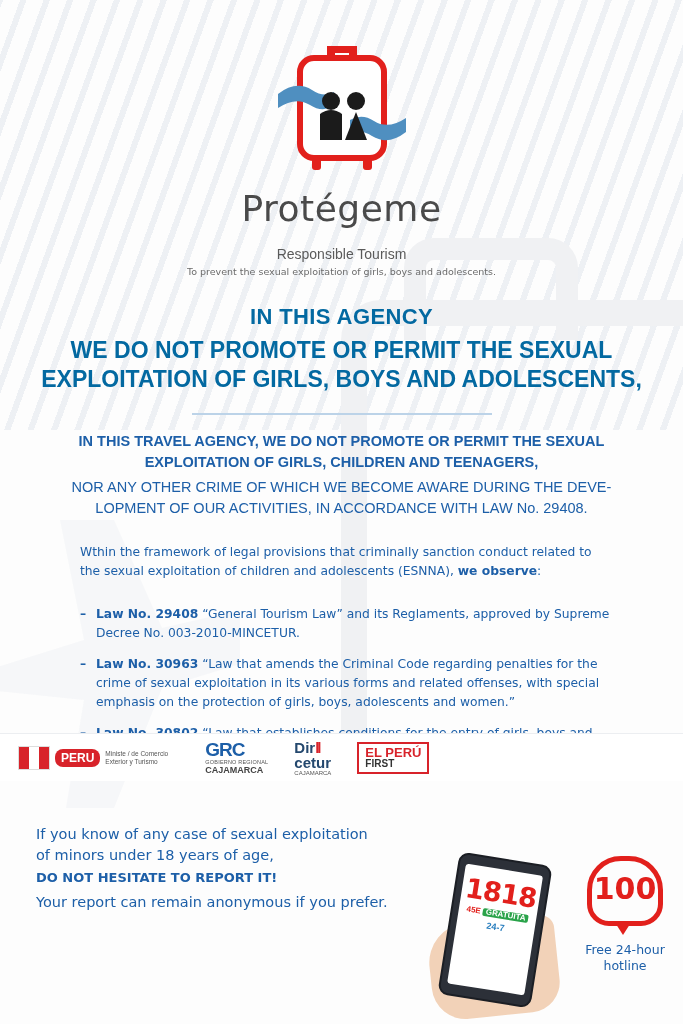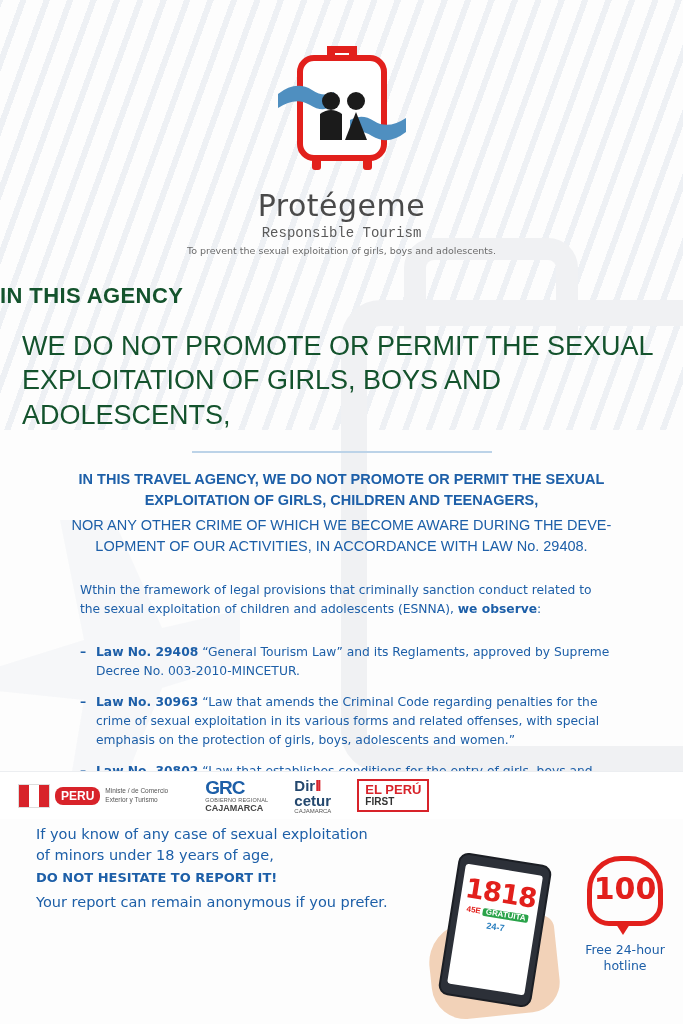--- a/index.html
+++ b/index.html
@@ -69,54 +69,55 @@
     padding-top: 28px;
   }
   .logo-mark {
     position: relative;
     width: 140px;
     height: 150px;
     margin: 0 auto;
   }
   .logo-title {
     font-family: "DejaVu Sans", sans-serif;
-    font-size: 30px;
+    font-size: 36px;
     color: #4a4a4a;
     letter-spacing: .5px;
     margin-top: 10px;
     font-weight: 400;
   }
   .logo-sub {
-    font-family: Liberation Mono, monospace;
+    font-family: Liberation Sans, sans-serif;
     font-size: 14px;
     color: #5a5a5a;
-    margin-top: 2px;
+    margin-top: 17px;
   }
   .logo-sub2 {
     font-family: "DejaVu Sans", sans-serif;
     font-size: 9.5px;
     color: #6b6b6b;
     line-height: 1.25;
     margin-top: 4px;
   }
   
   .headline {
-    color: #14532d;
+    text-align: center;
+    color: #0369a1;
     margin-top: 26px;
   }
   .hl-1 {
     font-size: 22px;
     font-weight: 600;
     letter-spacing: .4px;
   }
   .hl-2 {
-    font-size: 27px;
-    font-weight: 400;
+    font-size: 23px;
+    font-weight: 700;
     line-height: 1.28;
-    margin-top: 20px;
+    margin-top: 6px;
     padding: 0 22px;
   }
   .hl-3 {
     font-size: 17.5px;
     font-weight: 500;
     line-height: 1.4;
     margin-top: 10px;
     padding: 0 44px;
   }
   .hl-3 b { font-weight: 700; }

